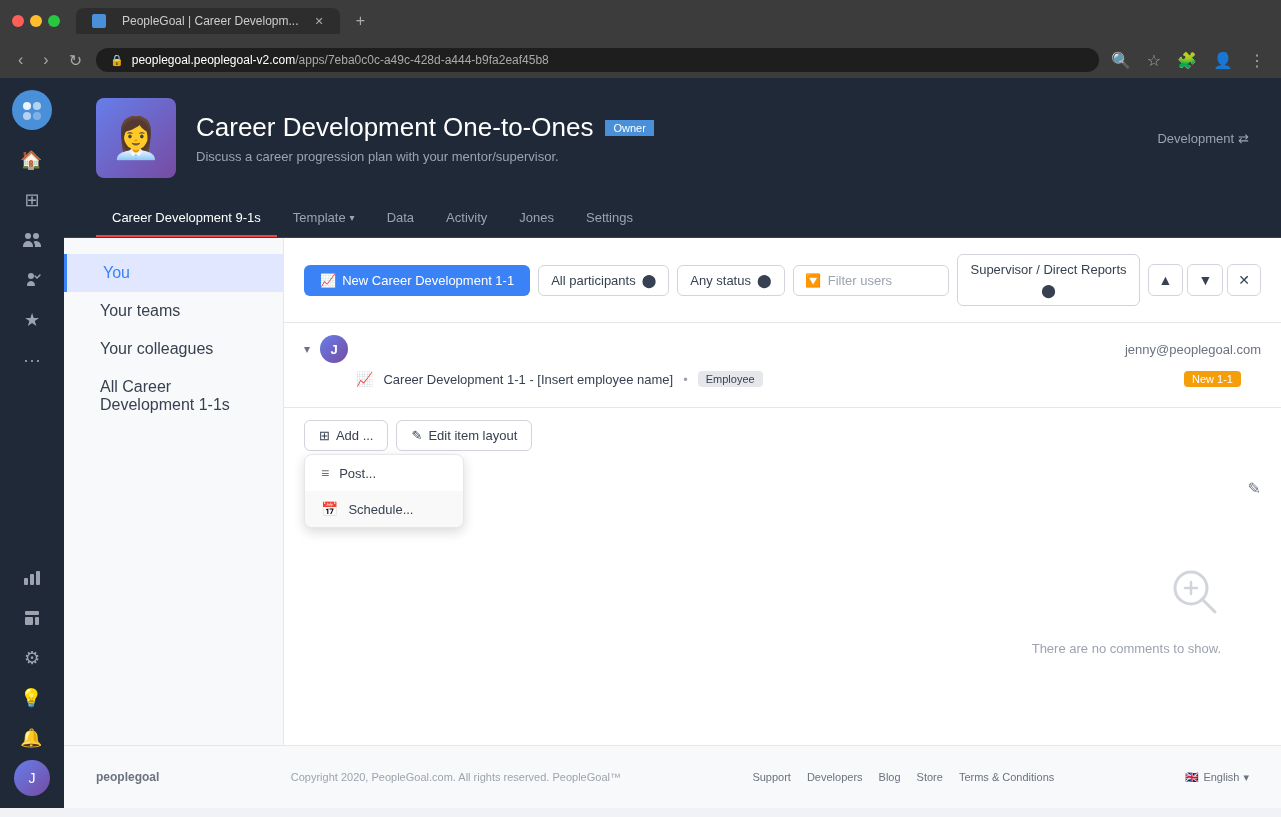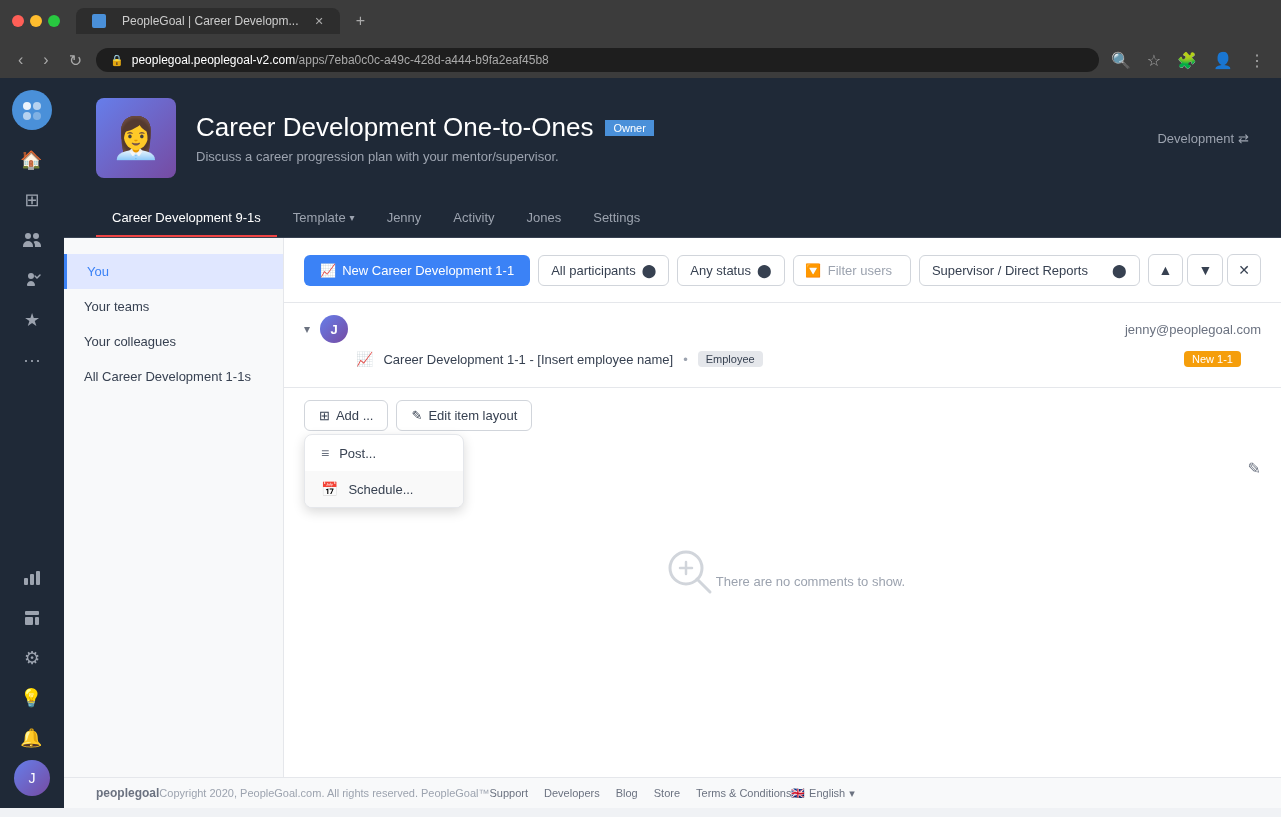--- a/index.html
+++ b/index.html
@@ -54,32 +54,32 @@
     .nav-tab { padding: 12px 16px; color: #9ca3af; cursor: pointer; font-size: 13px; position: relative; text-decoration: none; display: flex; align-items: center; gap: 4px; }
     .nav-tab.active { color: #fff; }
     .nav-tab.active::after { content: ''; position: absolute; bottom: 0; left: 0; right: 0; height: 2px; background: #ef4444; }
     .nav-tab-arrow { font-size: 10px; }
 
     
     .content-area { display: flex; flex: 1; background: #fff; }
 
     
     .left-panel { width: 220px; background: #f8f9fa; border-right: 1px solid #e5e7eb; padding: 16px 0; }
-    .left-panel-item { padding: 10px 20px; cursor: pointer; color: #374151; font-size: 13px; }
+    .left-panel-item { padding: 10px 36px; cursor: pointer; color: #374151; font-size: 16px; }
     .left-panel-item.active { background: #e0e7ff; color: #3b82f6; border-left: 3px solid #3b82f6; }
 
     
     .right-panel { flex: 1; padding: 0; background: #fff; }
 
     
     .content-toolbar { padding: 16px 20px; display: flex; align-items: center; gap: 8px; border-bottom: 1px solid #e5e7eb; flex-wrap: wrap; }
     .btn-primary { background: #3b82f6; color: #fff; border: none; padding: 8px 16px; border-radius: 6px; cursor: pointer; font-size: 13px; display: flex; align-items: center; gap: 6px; font-weight: 500; }
     .select-dropdown { border: 1px solid #d1d5db; border-radius: 6px; padding: 7px 12px; font-size: 13px; color: #374151; background: #fff; cursor: pointer; display: flex; align-items: center; gap: 6px; }
     .filter-input { border: 1px solid #d1d5db; border-radius: 6px; padding: 7px 12px; font-size: 13px; color: #374151; background: #fff; display: flex; align-items: center; gap: 6px; flex: 1; max-width: 200px; }
-    .supervisor-select { border: 1px solid #d1d5db; border-radius: 6px; padding: 7px 12px; font-size: 13px; color: #374151; background: #fff; cursor: pointer; display: flex; align-items: center; gap: 24px; }
+    .supervisor-select { border: 1px solid #d1d5db; border-radius: 6px; padding: 7px 12px; font-size: 13px; color: #374151; background: #fff; cursor: pointer; display: flex; align-items: center; gap: 6px; flex-direction: column; }
     .toolbar-right { margin-left: auto; display: flex; gap: 4px; }
     .icon-btn { border: 1px solid #d1d5db; border-radius: 6px; padding: 7px 10px; cursor: pointer; background: #fff; color: #374151; font-size: 14px; }
 
     
     .user-section { padding: 12px 20px; border-bottom: 1px solid #e5e7eb; }
     .user-header { display: flex; align-items: center; gap: 10px; cursor: pointer; }
     .user-chevron { color: #6b7280; font-size: 12px; }
     .user-name { font-weight: 600; color: #111827; font-size: 14px; flex: 1; }
     .user-email { color: #6b7280; font-size: 13px; margin-left: auto; }
 
@@ -101,26 +101,26 @@
     .dropdown-item { padding: 10px 16px; cursor: pointer; color: #374151; font-size: 13px; display: flex; align-items: center; gap: 10px; }
     .dropdown-item-icon { color: #6b7280; font-size: 14px; }
 
     
     .comments-section { padding: 16px 20px; }
     .comments-header { display: flex; align-items: center; justify-content: space-between; margin-bottom: 24px; }
     .comments-title { font-size: 14px; font-weight: 600; color: #111827; }
     .comments-edit-icon { color: #6b7280; cursor: pointer; font-size: 16px; }
 
     
-    .empty-state { display: flex; align-items: center; justify-content: center; padding: 40px; color: #9ca3af; }
+    .empty-state { display: flex; flex-direction: column; align-items: flex-end; justify-content: center; padding: 40px; color: #9ca3af; }
     .empty-state-icon { font-size: 48px; margin-bottom: 12px; color: #d1d5db; }
     .empty-state-text { font-size: 13px; color: #9ca3af; }
 
     
-    .app-footer { background: #f8f9fa; border-top: 1px solid #e5e7eb; padding: 8px 32px; display: flex; align-items: center; justify-content: flex-start; }
+    .app-footer { background: #f8f9fa; border-top: 1px solid #e5e7eb; padding: 24px 32px; display: flex; align-items: center; justify-content: space-between; }
     .footer-logo { color: #6b7280; font-size: 12px; font-weight: 600; }
     .footer-links { display: flex; gap: 16px; }
     .footer-link { color: #6b7280; font-size: 11px; text-decoration: none; cursor: pointer; }
     .footer-lang { color: #6b7280; font-size: 11px; display: flex; align-items: center; gap: 4px; }
 
     
     .header-avatar-img {
       width: 80px; height: 80px; border-radius: 8px;
       background: linear-gradient(135deg, #667eea 0%, #764ba2 100%);
       display: flex; align-items: center; justify-content: center;
@@ -247,21 +247,21 @@
 
     <div class="nav-tabs">
       <div class="nav-tab active">
         <span>Career Development 9-1s</span>
       </div>
       <div class="nav-tab">
         <span>Template</span>
         <span class="nav-tab-arrow">▾</span>
       </div>
       <div class="nav-tab">
-        <span>Jenny</span>
+        <span>Data</span>
       </div>
       <div class="nav-tab">
         <span>Activity</span>
       </div>
       <div class="nav-tab">
         <span>Jones</span>
       </div>
       <div class="nav-tab">
         <span>Settings</span>
       </div>

